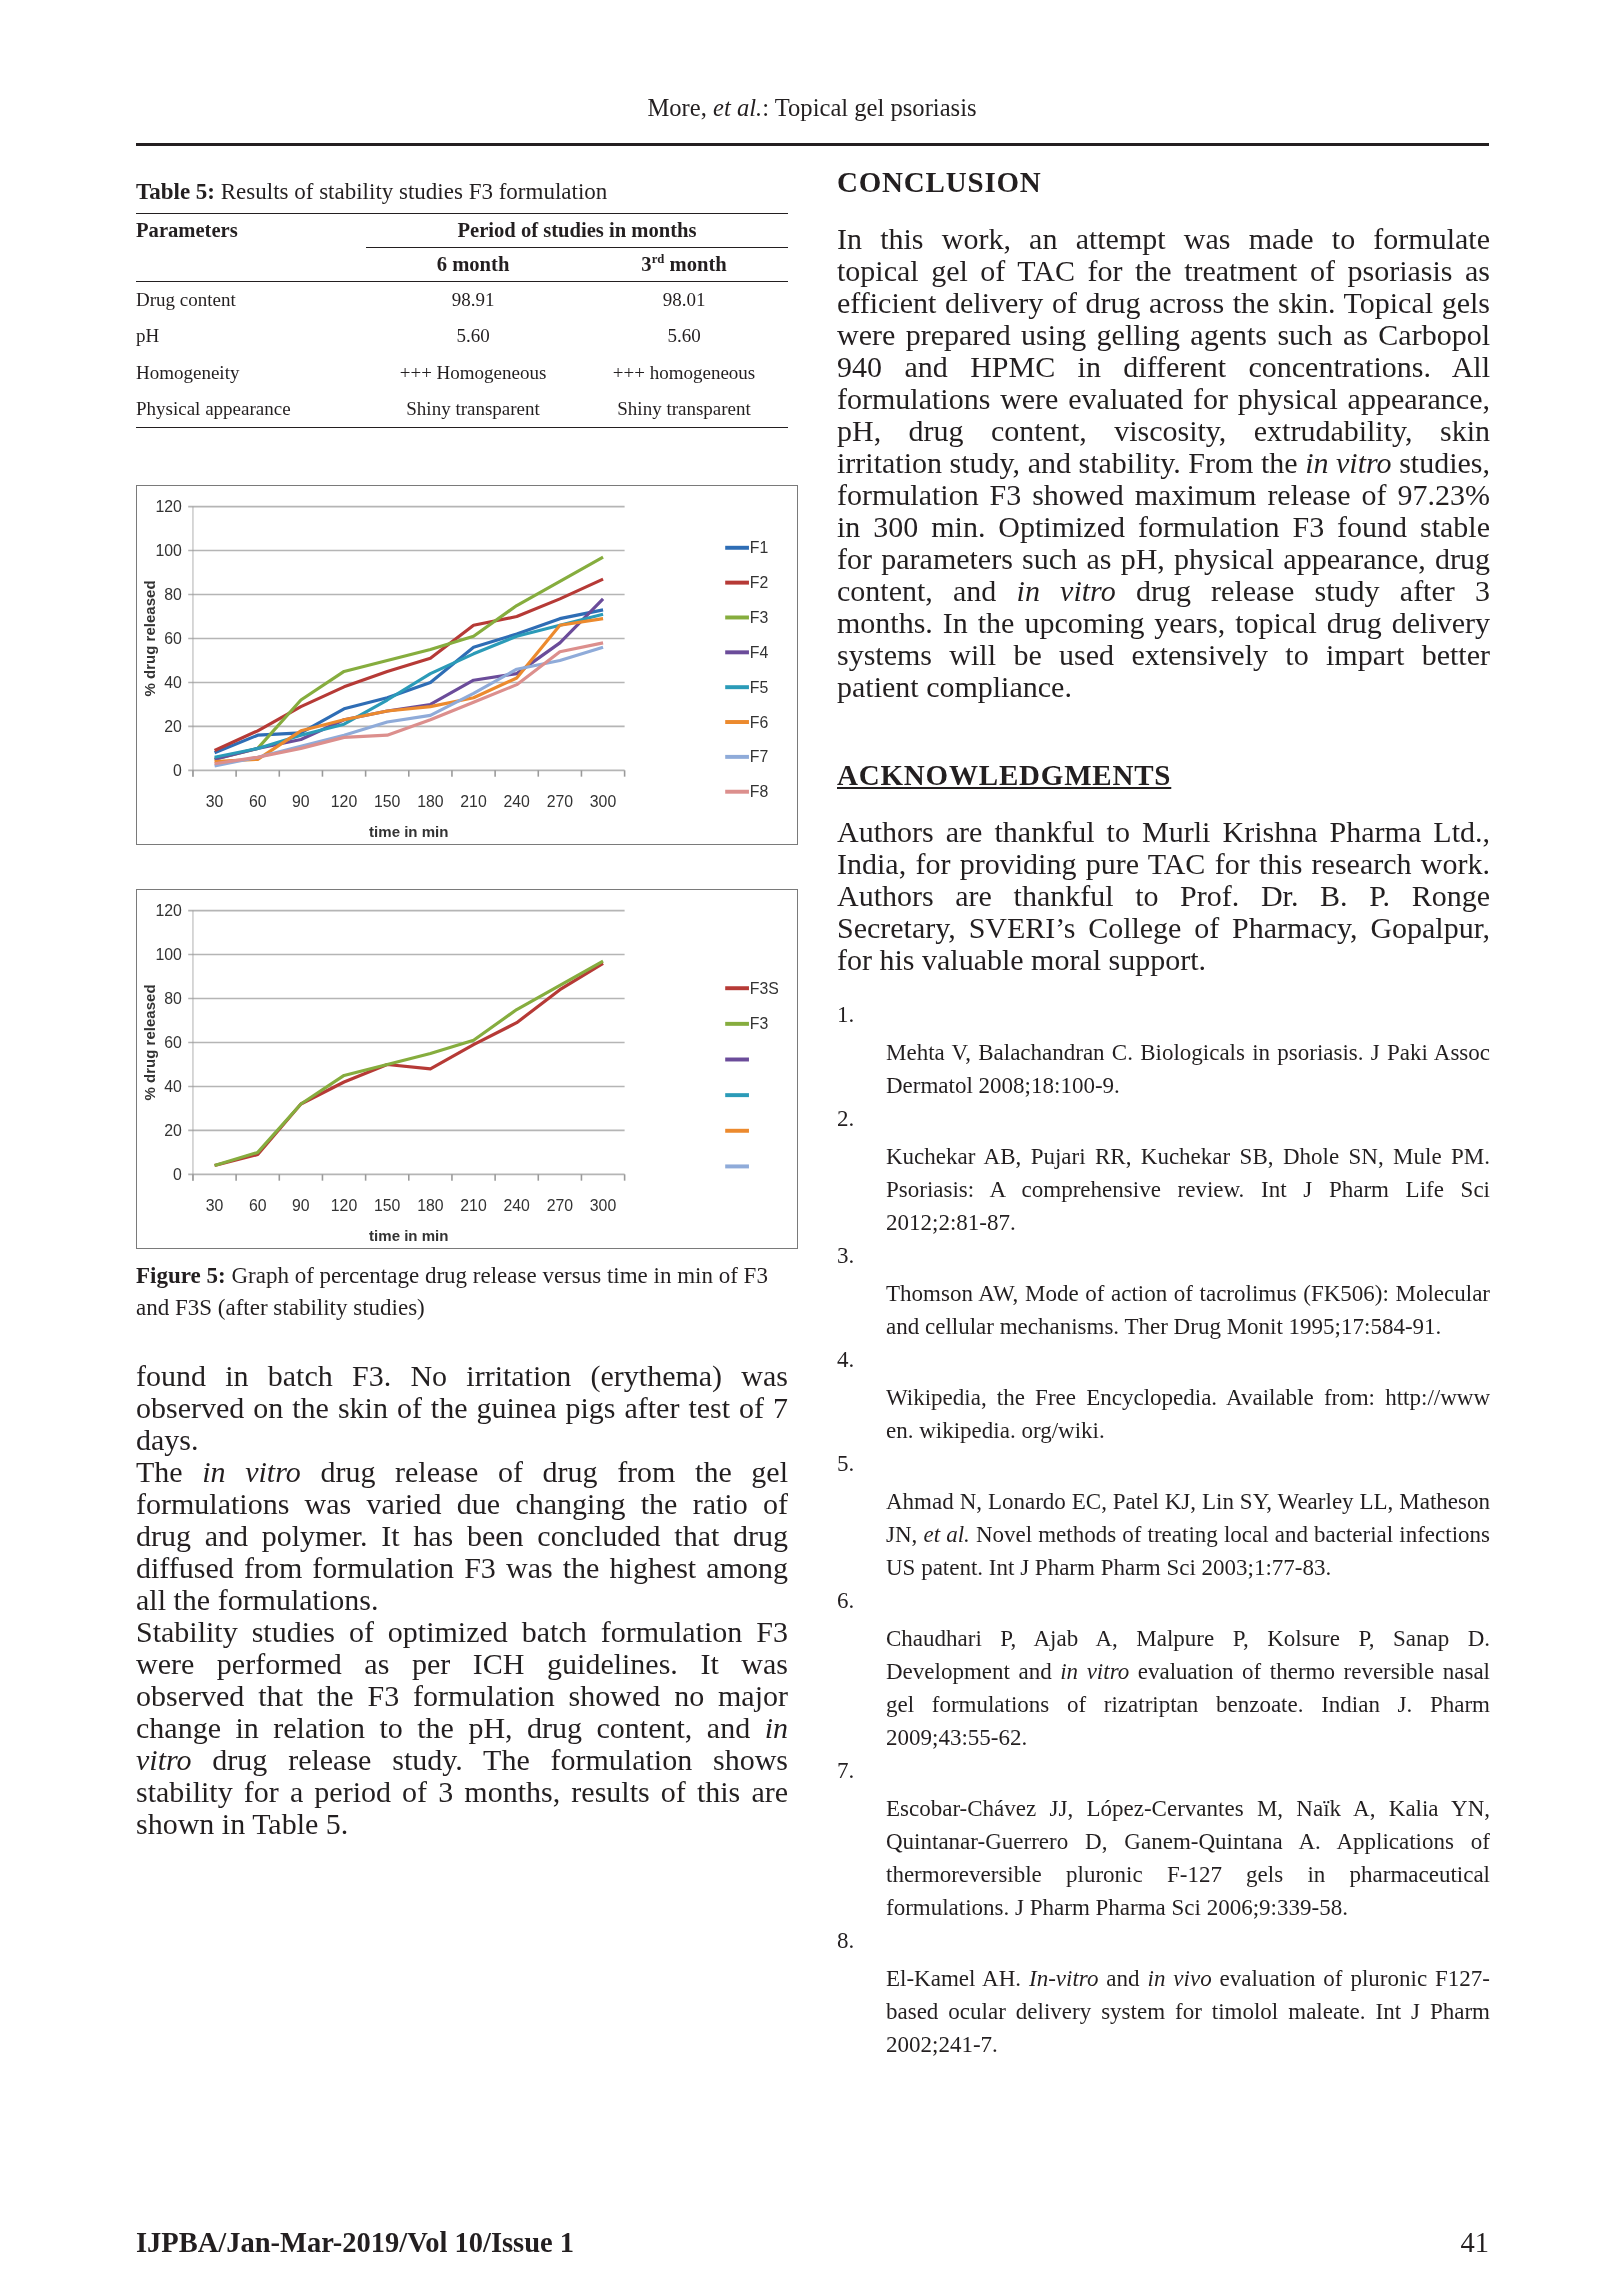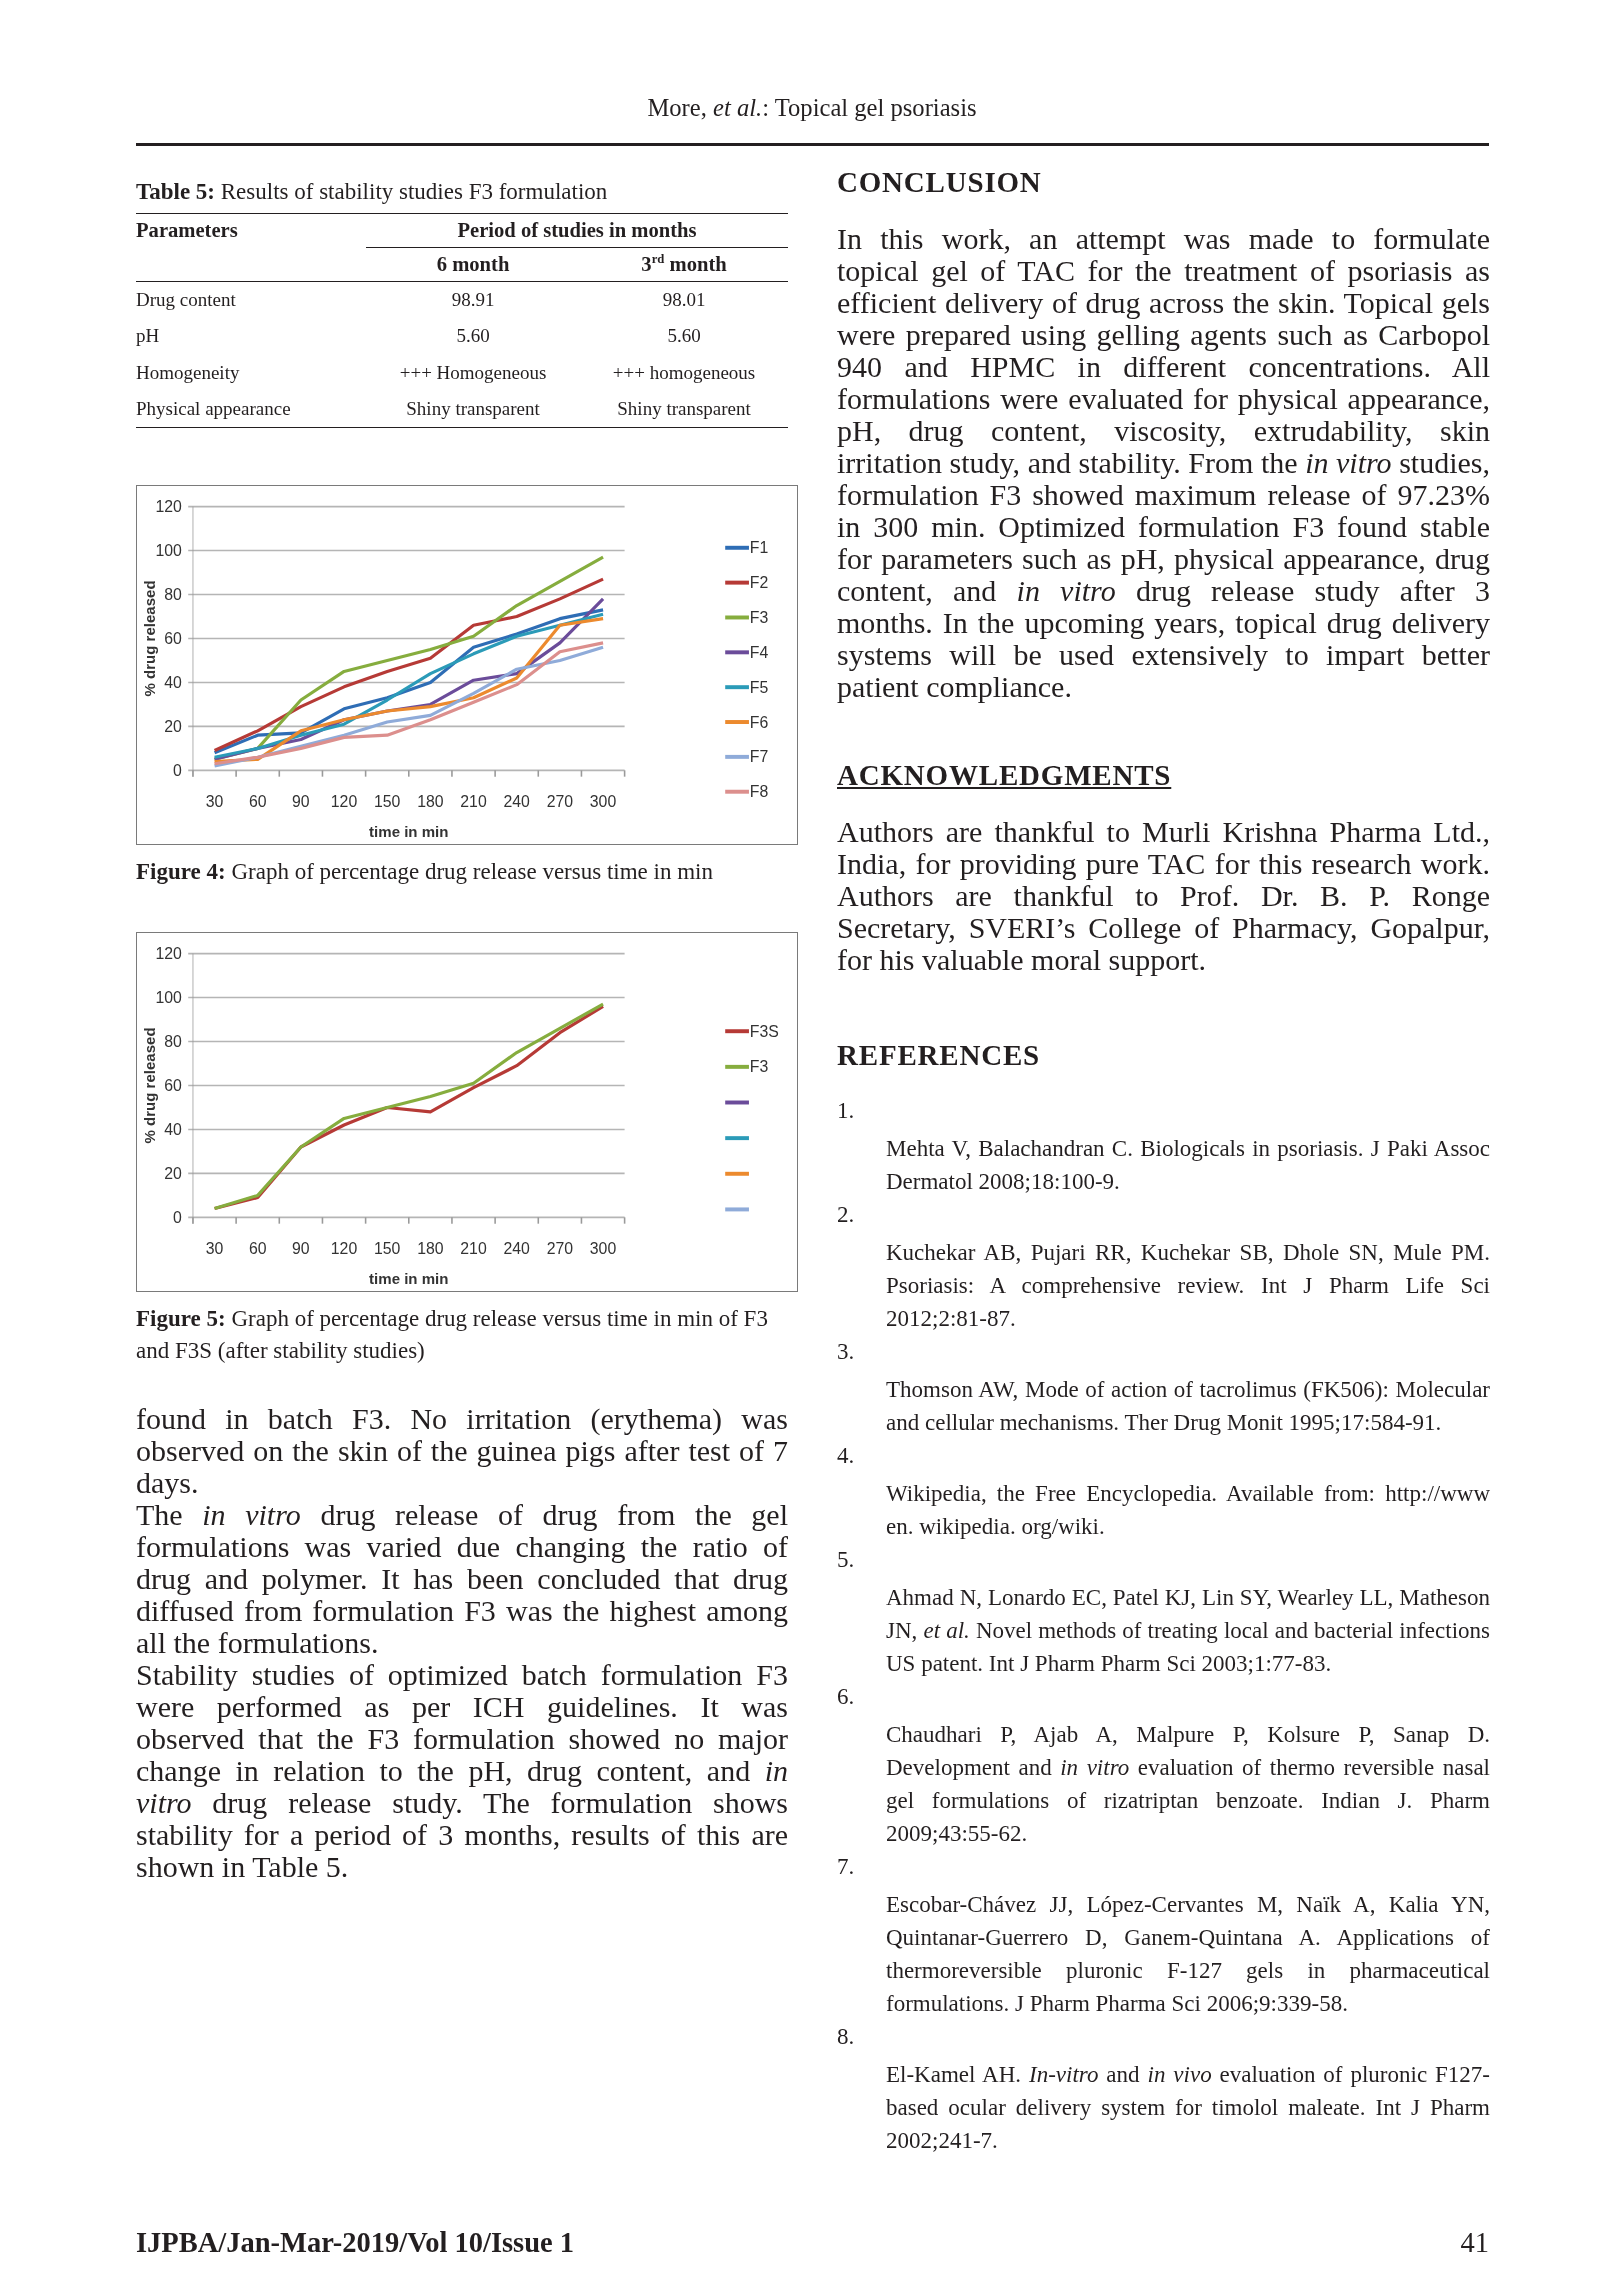--- a/index.html
+++ b/index.html
@@ -149,23 +149,20 @@
         <line x1="742" x2="772" y1="254" y2="254" stroke="#2b9bb8" stroke-width="5"></line>
         <text x="773" y="261" font-size="20" class="axis-text">F5</text>
         <line x1="742" x2="772" y1="298" y2="298" stroke="#ec8a2e" stroke-width="5"></line>
         <text x="773" y="305" font-size="20" class="axis-text">F6</text>
         <line x1="742" x2="772" y1="342" y2="342" stroke="#8fabd9" stroke-width="5"></line>
         <text x="773" y="349" font-size="20" class="axis-text">F7</text>
         <line x1="742" x2="772" y1="386" y2="386" stroke="#dc8f8d" stroke-width="5"></line>
         <text x="773" y="393" font-size="20" class="axis-text">F8</text>
       </svg>
   </div>
-  <div class="fig-caption">
-    <b>Figure 4:</b><span> Graph of percentage drug release versus time in min</span>
-  </div>
 
   <div class="chart-box" style="margin-top:44px; height:358px;">
     <svg id="chart1" width="660" height="358" viewBox="0 0 832 452">
         <line x1="64" x2="615" y1="359" y2="359" stroke="#b5b5b5" stroke-width="2"></line>
         <text x="56" y="366" text-anchor="end" font-size="20" class="axis-text">0</text>
         <line x1="64" x2="615" y1="303.5" y2="303.5" stroke="#b5b5b5" stroke-width="2"></line>
         <text x="56" y="310.5" text-anchor="end" font-size="20" class="axis-text">20</text>
         <line x1="64" x2="615" y1="248" y2="248" stroke="#b5b5b5" stroke-width="2"></line>
         <text x="56" y="255" text-anchor="end" font-size="20" class="axis-text">40</text>
         <line x1="64" x2="615" y1="192.5" y2="192.5" stroke="#b5b5b5" stroke-width="2"></line>
@@ -227,21 +224,20 @@
   <h2 class="sec" style="margin-top:3.2px;">CONCLUSION</h2>
   <div class="body-text" style="margin-top:24px;">
     <p><span>In this work, an attempt was made to formulate topical gel of TAC for the treatment of psoriasis as efficient delivery of drug across the skin. Topical gels were prepared using gelling agents such as Carbopol 940 and HPMC in different concentrations. All formulations were evaluated for physical appearance, pH, drug content, viscosity, extrudability, skin irritation study, and stability. From the </span><i>in vitro</i><span> studies, formulation F3 showed maximum release of 97.23% in 300 min. Optimized formulation F3 found stable for parameters such as pH, physical appearance, drug content, and </span><i>in vitro</i><span> drug release study after 3 months. In the upcoming years, topical drug delivery systems will be used extensively to impart better patient compliance.</span></p>
   </div>
 
   <h2 class="sec" style="margin-top:56px;text-decoration:underline;">ACKNOWLEDGMENTS</h2>
   <div class="body-text" style="margin-top:24px;">
     <p>Authors are thankful to Murli Krishna Pharma Ltd., India, for providing pure TAC for this research work. Authors are thankful to Prof. Dr. B. P. Ronge Secretary, SVERI’s College of Pharmacy, Gopalpur, for his valuable moral support.</p>
   </div>
 
-  <h2 class="sec" style="margin-top:63px;">REFERENCES</h2>
   <div class="refs" style="margin-top:22px;">
     <div class="ref">
         <span class="num">1.</span>
         <span class="txt">Mehta V, Balachandran C. Biologicals in psoriasis. J Paki Assoc Dermatol 2008;18:100-9.</span>
       </div>
     <div class="ref">
         <span class="num">2.</span>
         <span class="txt">Kuchekar AB, Pujari RR, Kuchekar SB, Dhole SN, Mule PM. Psoriasis: A comprehensive review. Int J Pharm Life Sci 2012;2:81-87.</span>
       </div>
     <div class="ref">

